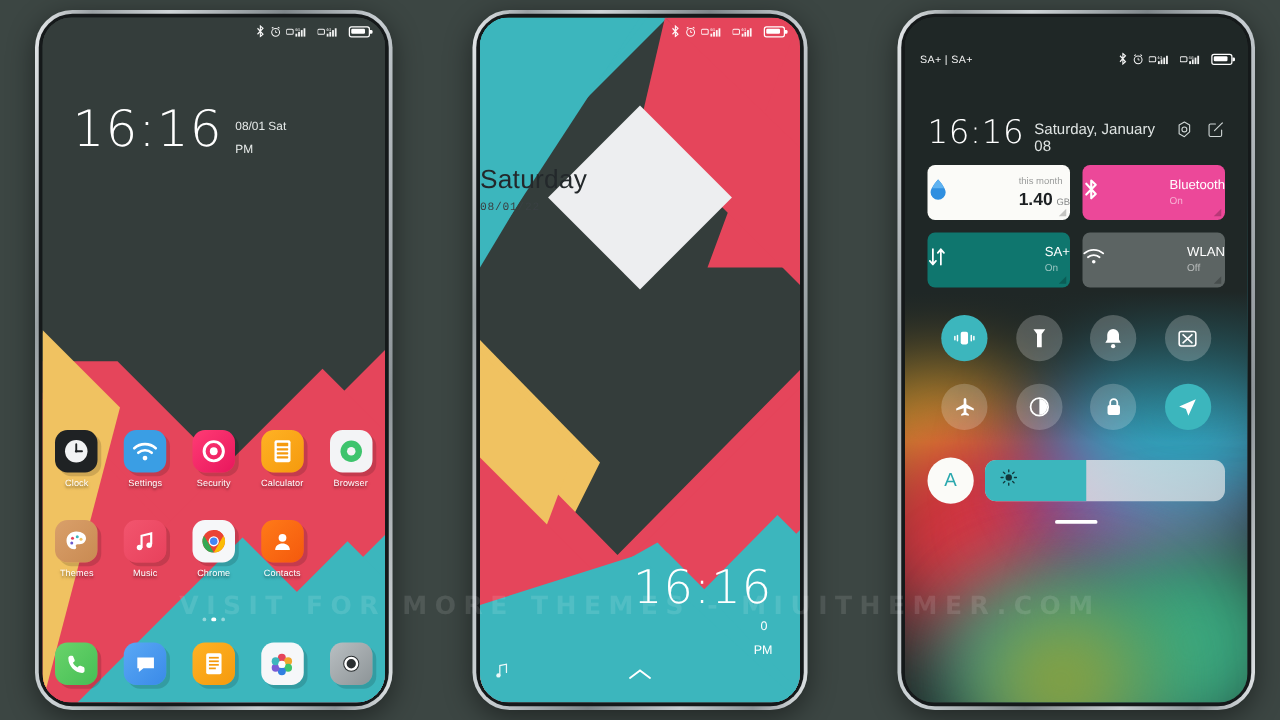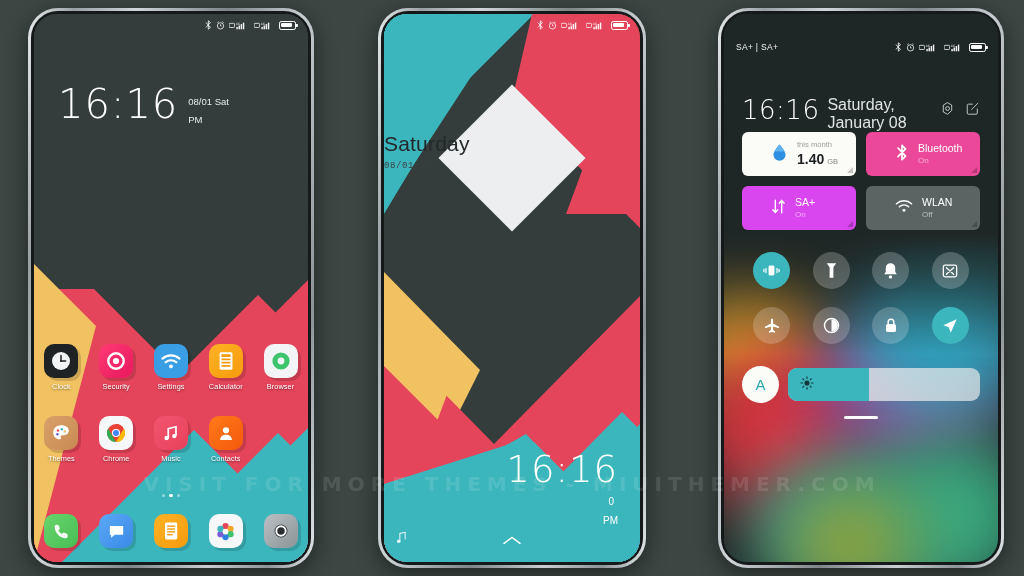--- a/index.html
+++ b/index.html
@@ -95,27 +95,27 @@
   #p2-music { position: absolute; left: 12px; bottom: 16px; color:#fff; font-size: 11px; z-index: 9; opacity:.9;}
   #p2-chev { position: absolute; left: 50%; transform: translateX(-50%); bottom: 12px; z-index: 9; }
 
   
   #p3-wall { position: absolute; inset: 0; background: #1d2523; overflow: hidden; }
   .blob { position: absolute; border-radius: 50%; filter: blur(34px); }
   #p3-scrim { position: absolute; inset: 0; background: linear-gradient(180deg,#1f2726 0%, #1f2726 40%, rgba(31,39,38,0) 62%); }
 
   #p3-head { position: absolute; left: 18px; right: 18px; top: 74px; display: flex; align-items: center; gap: 8px; z-index: 20; }
   #p3-time { font-family:"DejaVu Sans",sans-serif; font-weight: 300; color: #fff; font-size: 26px; line-height: 1; letter-spacing: .5px; }
-  #p3-date { color: #dfe4e3; font-size: 16px; flex: 1; padding-top: 8px; }
+  #p3-date { color: #dfe4e3; font-size: 12px; flex: 1; padding-top: 8px; }
   .headicon { color: #cfd6d5; }
 
   .tiles { position: absolute; left: 18px; right: 18px; top: 118px; display: grid; grid-template-columns: 1fr 1fr; gap: 10px; z-index: 20; }
   .tile {
     height: 44px; border-radius: 6px; position: relative; overflow: hidden;
-    display: flex; align-items: center; gap: 9px; padding: 0 29px;
+    display: flex; align-items: center; gap: 9px; padding: 0 0; justify-content: space-between;
   }
   .tile .corner { position: absolute; right: 3px; bottom: 3px; width: 0; height: 0;
     border-left: 6px solid transparent; border-bottom: 6px solid rgba(0,0,0,.22); }
   .tile .tl { display: flex; flex-direction: column; justify-content: center; line-height: 1.15; }
   .tile .t-title { font-size: 10.5px; }
   .tile .t-sub { font-size: 8px; opacity: .55; margin-top: 2px; }
 
   .circles { position: absolute; left: 18px; right: 18px; z-index: 20; display: grid; grid-template-columns: repeat(4,1fr); justify-items: center; }
   .circ { width: 37px; height: 37px; border-radius: 50%; display: flex; align-items: center; justify-content: center; }
 
@@ -212,37 +212,37 @@
           <div class="appicon" style="background:#1f2224">
             <svg width="24" height="24" viewBox="0 0 24 24">
                 <circle cx="12" cy="12" r="9" fill="#f2f3f4"></circle>
                 <path d="M12 6.4V12h4.6" stroke="#1f2224" stroke-width="1.5" fill="none" stroke-linecap="round"></path>
                 <circle cx="12" cy="12" r="1" fill="#1f2224"></circle>
               </svg>
           </div>
           <div class="applabel">Clock</div>
         </div>
         <div class="app">
-          <div class="appicon" style="background:linear-gradient(135deg,#ff3b74,#e8175d)">
-            <svg width="22" height="22" viewBox="0 0 24 24">
-                <circle cx="12" cy="12" r="8.4" fill="none" stroke="#fff" stroke-width="2.6"></circle>
-                <circle cx="12" cy="12" r="3.4" fill="#fff"></circle>
-              </svg>
-          </div>
-          <div class="applabel">Security</div>
-        </div>
-        <div class="app">
           <div class="appicon" style="background:#3a9ee4">
             <svg width="24" height="24" viewBox="0 0 24 24">
                 <path d="M3.4 9.6a13 13 0 0 1 17.2 0" stroke="#fff" stroke-width="2.1" fill="none" stroke-linecap="round"></path>
                 <path d="M6.6 13.2a8.4 8.4 0 0 1 10.8 0" stroke="#fff" stroke-width="2.1" fill="none" stroke-linecap="round"></path>
                 <circle cx="12" cy="17.4" r="1.9" fill="#fff"></circle>
               </svg>
           </div>
           <div class="applabel">Settings</div>
+        </div>
+        <div class="app">
+          <div class="appicon" style="background:linear-gradient(135deg,#ff3b74,#e8175d)">
+            <svg width="22" height="22" viewBox="0 0 24 24">
+                <circle cx="12" cy="12" r="8.4" fill="none" stroke="#fff" stroke-width="2.6"></circle>
+                <circle cx="12" cy="12" r="3.4" fill="#fff"></circle>
+              </svg>
+          </div>
+          <div class="applabel">Security</div>
         </div>
         <div class="app">
           <div class="appicon" style="background:linear-gradient(135deg,#ffb224,#f59a0d)">
             <svg width="20" height="22" viewBox="0 0 20 24">
                 <rect x="3" y="2.5" width="14" height="19" rx="1.6" fill="#fff"></rect>
                 <rect x="5" y="4.6" width="10" height="3" rx=".6" fill="#f59a0d"></rect>
                 <rect x="5" y="9.4" width="10" height="1.9" rx=".6" fill="#f59a0d"></rect>
                 <rect x="5" y="12.9" width="10" height="1.9" rx=".6" fill="#f59a0d"></rect>
                 <rect x="5" y="16.4" width="10" height="1.9" rx=".6" fill="#f59a0d"></rect>
               </svg>
@@ -266,43 +266,43 @@
           <div class="appicon" style="background:linear-gradient(135deg,#d9a06a,#c98a52)">
             <svg width="24" height="24" viewBox="0 0 24 24">
                 <path d="M12 4.2c-4.5 0-7.8 3.2-7.8 7.3 0 4.2 3.2 6.8 6.2 6.8 1.6 0 1.9-1 1.4-1.9-.6-1 .1-2.1 1.3-2.1h1.6c3 0 5.1-2 5.1-4.7 0-3-3.1-5.4-7.8-5.4z" fill="#fff"></path>
                 <circle cx="9" cy="9.5" r="1.2" fill="#e5455b"></circle>
                 <circle cx="12.8" cy="8.3" r="1.2" fill="#3cb6bd"></circle>
                 <circle cx="15.8" cy="10.4" r="1.2" fill="#f0c261"></circle>
                 <circle cx="8.4" cy="13.3" r="1.2" fill="#6a5acd"></circle>
               </svg>
           </div>
           <div class="applabel">Themes</div>
+        </div>
+        <div class="app">
+          <div class="appicon" style="background:linear-gradient(135deg,#f2556e,#e8415c)">
+            <svg width="22" height="22" viewBox="0 0 24 24">
+                <path d="M9 17.2V7.2l8.4-2v9.1" stroke="#fff" stroke-width="1.9" fill="none" stroke-linecap="round"></path>
+                <circle cx="7.2" cy="17.4" r="2.4" fill="#fff"></circle>
+                <circle cx="15.6" cy="15.4" r="2.4" fill="#fff"></circle>
+              </svg>
+          </div>
+          <div class="applabel">Music</div>
         </div>
         <div class="app">
           <div class="appicon" style="background:#f6f7f9">
             <svg width="24" height="24" viewBox="0 0 24 24">
               <circle cx="12" cy="12" r="9" fill="#ea4335"></circle>
               <path d="M12 3a9 9 0 0 1 7.8 4.5H12z" fill="#ea4335"></path>
               <path d="M19.8 7.5A9 9 0 0 1 12 21l3.9-6.8z" fill="#fbbc05"></path>
               <path d="M12 21A9 9 0 0 1 4.2 7.5L8.1 14.2z" fill="#34a853"></path>
               <circle cx="12" cy="12" r="4.1" fill="#fff"></circle>
                 <circle cx="12" cy="12" r="3" fill="#4285f4"></circle>
             </svg>
           </div>
           <div class="applabel">Chrome</div>
-        </div>
-        <div class="app">
-          <div class="appicon" style="background:linear-gradient(135deg,#f2556e,#e8415c)">
-            <svg width="22" height="22" viewBox="0 0 24 24">
-                <path d="M9 17.2V7.2l8.4-2v9.1" stroke="#fff" stroke-width="1.9" fill="none" stroke-linecap="round"></path>
-                <circle cx="7.2" cy="17.4" r="2.4" fill="#fff"></circle>
-                <circle cx="15.6" cy="15.4" r="2.4" fill="#fff"></circle>
-              </svg>
-          </div>
-          <div class="applabel">Music</div>
         </div>
         <div class="app">
           <div class="appicon" style="background:linear-gradient(135deg,#ff7a18,#f4590d)">
             <svg width="22" height="22" viewBox="0 0 24 24">
                 <circle cx="12" cy="9" r="3.4" fill="#fff"></circle>
                 <path d="M5.6 19.6c0-3.6 2.9-5.6 6.4-5.6s6.4 2 6.4 5.6z" fill="#fff"></path>
               </svg>
           </div>
           <div class="applabel">Contacts</div>
         </div>
@@ -545,21 +545,21 @@
                 <path d="M2 5 L9.6 13.2 L6 16.6 V2.4 L9.6 5.8 L2 13.6" stroke="#fff" stroke-width="1.7" fill="none" stroke-linejoin="round" stroke-linecap="round"></path>
               </svg>
           </span>
           <span class="tl">
             <span class="t-title">Bluetooth</span>
             <span class="t-sub">On</span>
           </span>
           <span class="corner"></span>
         </div>
 
-        <div class="tile" style="background:#d946ef;color:#fff">
+        <div class="tile" style="background:#0f766e;color:#fff">
           <span>
             <svg width="15" height="17" viewBox="0 0 16 18">
                 <path d="M4.6 2.4v13M4.6 15.4 2 12.4M4.6 15.4 7.2 12.4" stroke="#fff" stroke-width="1.5" fill="none" stroke-linecap="round"></path>
                 <path d="M11.4 15.6v-13M11.4 2.6 8.8 5.6M11.4 2.6 14 5.6" stroke="#fff" stroke-width="1.5" fill="none" stroke-linecap="round"></path>
               </svg>
           </span>
           <span class="tl">
             <span class="t-title">SA+</span>
             <span class="t-sub">On</span>
           </span>

